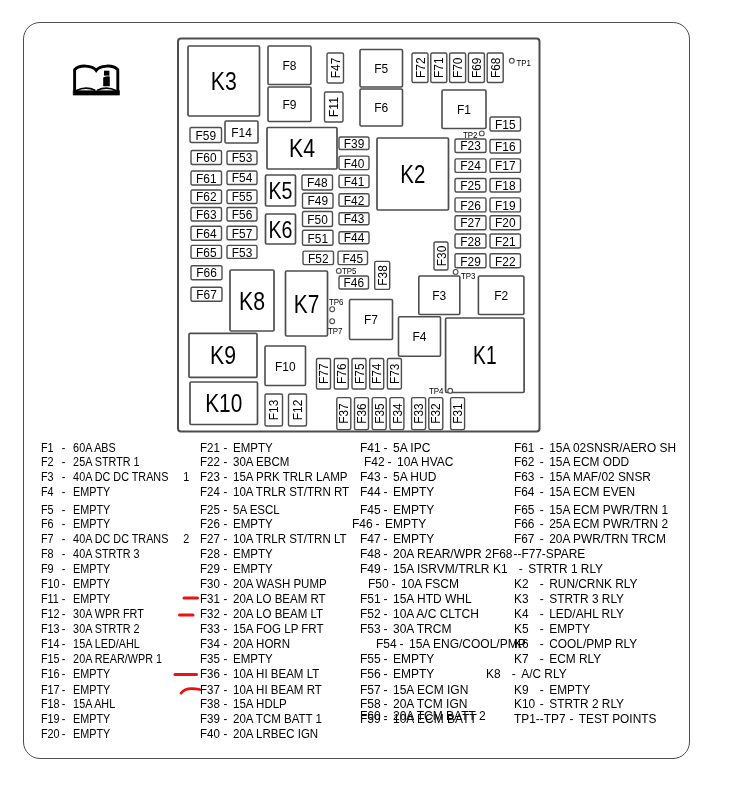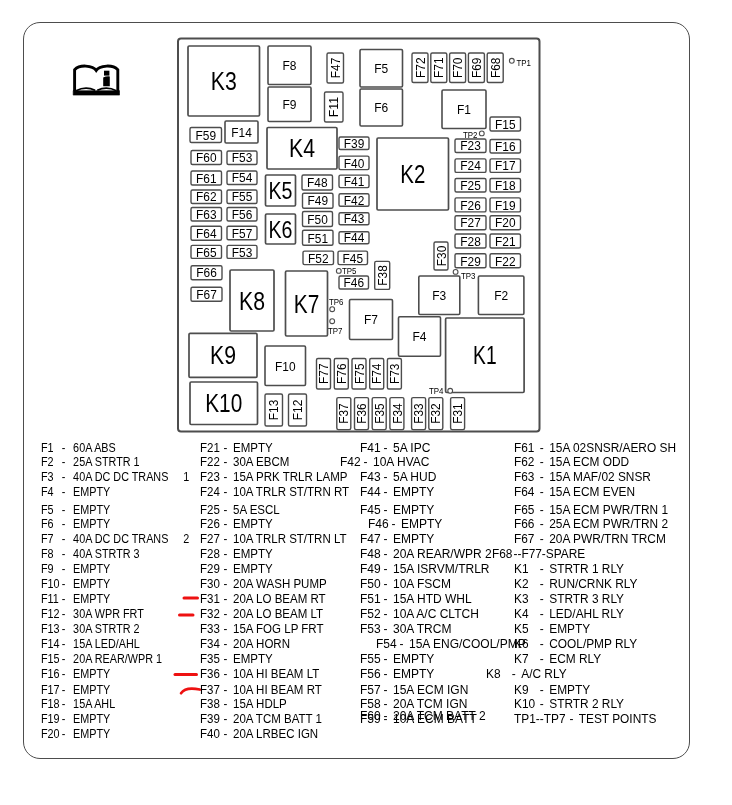--- a/index.html
+++ b/index.html
@@ -536,49 +536,49 @@
 <div class="ln" style="left:200px;top:622.4px;transform:scaleX(0.96)"><span style="display:inline-block;width:24.6px">F33</span><span style="display:inline-block;width:9.8px">-</span>15A FOG LP FRT</div>
 <div class="ln" style="left:200px;top:637.2px;transform:scaleX(0.96)"><span style="display:inline-block;width:24.6px">F34</span><span style="display:inline-block;width:9.8px">-</span>20A HORN</div>
 <div class="ln" style="left:200px;top:652.3px;transform:scaleX(0.96)"><span style="display:inline-block;width:24.6px">F35</span><span style="display:inline-block;width:9.8px">-</span>EMPTY</div>
 <div class="ln" style="left:200px;top:667.4px;transform:scaleX(0.96)"><span style="display:inline-block;width:24.6px">F36</span><span style="display:inline-block;width:9.8px">-</span>10A HI BEAM LT</div>
 <div class="ln" style="left:200px;top:682.8px;transform:scaleX(0.96)"><span style="display:inline-block;width:24.6px">F37</span><span style="display:inline-block;width:9.8px">-</span>10A HI BEAM RT</div>
 <div class="ln" style="left:200px;top:697.4px;transform:scaleX(0.96)"><span style="display:inline-block;width:24.6px">F38</span><span style="display:inline-block;width:9.8px">-</span>15A HDLP</div>
 <div class="ln" style="left:200px;top:712.1px;transform:scaleX(0.96)"><span style="display:inline-block;width:24.6px">F39</span><span style="display:inline-block;width:9.8px">-</span>20A TCM BATT 1</div>
 <div class="ln" style="left:200px;top:727.2px;transform:scaleX(0.96)"><span style="display:inline-block;width:24.6px">F40</span><span style="display:inline-block;width:9.8px">-</span>20A LRBEC IGN</div>
 
 <div class="ln" style="left:360px;top:441.1px;transform:scaleX(1.0)"><span style="display:inline-block;width:23.6px">F41</span><span style="display:inline-block;width:9.4px">-</span>5A IPC</div>
-<div class="ln" style="left:340px;top:455.3px;transform:scaleX(1.0)"><span style="display:inline-block;width:23.6px">F42</span><span style="display:inline-block;width:9.4px">-</span>10A HVAC</div>
+<div class="ln" style="left:364px;top:455.3px;transform:scaleX(1.0)"><span style="display:inline-block;width:23.6px">F42</span><span style="display:inline-block;width:9.4px">-</span>10A HVAC</div>
 <div class="ln" style="left:360px;top:470.4px;transform:scaleX(1.0)"><span style="display:inline-block;width:23.6px">F43</span><span style="display:inline-block;width:9.4px">-</span>5A HUD</div>
 <div class="ln" style="left:360px;top:485.2px;transform:scaleX(1.0)"><span style="display:inline-block;width:23.6px">F44</span><span style="display:inline-block;width:9.4px">-</span>EMPTY</div>
 <div class="ln" style="left:360px;top:502.6px;transform:scaleX(1.0)"><span style="display:inline-block;width:23.6px">F45</span><span style="display:inline-block;width:9.4px">-</span>EMPTY</div>
-<div class="ln" style="left:368px;top:517.3px;transform:scaleX(1.0)"><span style="display:inline-block;width:23.6px">F46</span><span style="display:inline-block;width:9.4px">-</span>EMPTY</div>
+<div class="ln" style="left:352px;top:517.3px;transform:scaleX(1.0)"><span style="display:inline-block;width:23.6px">F46</span><span style="display:inline-block;width:9.4px">-</span>EMPTY</div>
 <div class="ln" style="left:360px;top:531.9px;transform:scaleX(1.0)"><span style="display:inline-block;width:23.6px">F47</span><span style="display:inline-block;width:9.4px">-</span>EMPTY</div>
 <div class="ln" style="left:360px;top:547.0px;transform:scaleX(1.0)"><span style="display:inline-block;width:23.6px">F48</span><span style="display:inline-block;width:9.4px">-</span>20A REAR/WPR 2</div>
 <div class="ln" style="left:360px;top:561.9px;transform:scaleX(1.0)"><span style="display:inline-block;width:23.6px">F49</span><span style="display:inline-block;width:9.4px">-</span>15A ISRVM/TRLR</div>
-<div class="ln" style="left:360px;top:577.0px;transform:scaleX(1.0)"><span style="display:inline-block;width:23.6px">F50</span><span style="display:inline-block;width:9.4px">-</span>10A FSCM</div>
+<div class="ln" style="left:368px;top:577.0px;transform:scaleX(1.0)"><span style="display:inline-block;width:23.6px">F50</span><span style="display:inline-block;width:9.4px">-</span>10A FSCM</div>
 <div class="ln" style="left:360px;top:592.2px;transform:scaleX(1.0)"><span style="display:inline-block;width:23.6px">F51</span><span style="display:inline-block;width:9.4px">-</span>15A HTD WHL</div>
 <div class="ln" style="left:360px;top:607.3px;transform:scaleX(1.0)"><span style="display:inline-block;width:23.6px">F52</span><span style="display:inline-block;width:9.4px">-</span>10A A/C CLTCH</div>
 <div class="ln" style="left:360px;top:622.4px;transform:scaleX(1.0)"><span style="display:inline-block;width:23.6px">F53</span><span style="display:inline-block;width:9.4px">-</span>30A TRCM</div>
 <div class="ln" style="left:376px;top:637.2px;transform:scaleX(1.0)"><span style="display:inline-block;width:23.6px">F54</span><span style="display:inline-block;width:9.4px">-</span>15A ENG/COOL/PMP</div>
 <div class="ln" style="left:360px;top:652.3px;transform:scaleX(1.0)"><span style="display:inline-block;width:23.6px">F55</span><span style="display:inline-block;width:9.4px">-</span>EMPTY</div>
 <div class="ln" style="left:360px;top:667.4px;transform:scaleX(1.0)"><span style="display:inline-block;width:23.6px">F56</span><span style="display:inline-block;width:9.4px">-</span>EMPTY</div>
 <div class="ln" style="left:360px;top:682.8px;transform:scaleX(1.0)"><span style="display:inline-block;width:23.6px">F57</span><span style="display:inline-block;width:9.4px">-</span>15A ECM IGN</div>
 <div class="ln" style="left:360px;top:697.4px;transform:scaleX(1.0)"><span style="display:inline-block;width:23.6px">F58</span><span style="display:inline-block;width:9.4px">-</span>20A TCM IGN</div>
 <div class="ln" style="left:360px;top:712.1px;transform:scaleX(1.0)"><span style="display:inline-block;width:23.6px">F59</span><span style="display:inline-block;width:9.4px">-</span>10A ECM BATT</div>
 <div class="ln" style="left:360px;top:709px;transform:scaleX(1.0)"><span style="display:inline-block;width:23.6px">F60</span><span style="display:inline-block;width:9.4px">-</span>20A TCM BATT 2</div>
 
 <div class="ln" style="left:514px;top:441.1px;transform:scaleX(0.99)"><span style="display:inline-block;width:25.9px">F61</span><span style="display:inline-block;width:9.7px">-</span>15A 02SNSR/AERO SH</div>
 <div class="ln" style="left:514px;top:455.3px;transform:scaleX(0.99)"><span style="display:inline-block;width:25.9px">F62</span><span style="display:inline-block;width:9.7px">-</span>15A ECM ODD</div>
 <div class="ln" style="left:514px;top:470.4px;transform:scaleX(0.99)"><span style="display:inline-block;width:25.9px">F63</span><span style="display:inline-block;width:9.7px">-</span>15A MAF/02 SNSR</div>
 <div class="ln" style="left:514px;top:485.2px;transform:scaleX(0.99)"><span style="display:inline-block;width:25.9px">F64</span><span style="display:inline-block;width:9.7px">-</span>15A ECM EVEN</div>
 <div class="ln" style="left:514px;top:502.6px;transform:scaleX(0.99)"><span style="display:inline-block;width:25.9px">F65</span><span style="display:inline-block;width:9.7px">-</span>15A ECM PWR/TRN 1</div>
 <div class="ln" style="left:514px;top:517.3px;transform:scaleX(0.99)"><span style="display:inline-block;width:25.9px">F66</span><span style="display:inline-block;width:9.7px">-</span>25A ECM PWR/TRN 2</div>
 <div class="ln" style="left:514px;top:531.9px;transform:scaleX(0.99)"><span style="display:inline-block;width:25.9px">F67</span><span style="display:inline-block;width:9.7px">-</span>20A PWR/TRN TRCM</div>
 <div class="ln" style="left:492px;top:547.0px;transform:scaleX(0.99)"><span style="display:inline-block;width:21.7px">F68</span>--F77-SPARE</div>
-<div class="ln" style="left:514px;top:561.9px;transform:scaleX(0.99)"><span style="display:inline-block;width:25.9px">K1</span><span style="display:inline-block;width:9.7px">-</span>STRTR 1 RLY</div>
+<div class="ln" style="left:493px;top:561.9px;transform:scaleX(0.99)"><span style="display:inline-block;width:25.9px">K1</span><span style="display:inline-block;width:9.7px">-</span>STRTR 1 RLY</div>
 <div class="ln" style="left:514px;top:577.0px;transform:scaleX(0.99)"><span style="display:inline-block;width:25.9px">K2</span><span style="display:inline-block;width:9.7px">-</span>RUN/CRNK RLY</div>
 <div class="ln" style="left:514px;top:592.2px;transform:scaleX(0.99)"><span style="display:inline-block;width:25.9px">K3</span><span style="display:inline-block;width:9.7px">-</span>STRTR 3 RLY</div>
 <div class="ln" style="left:514px;top:607.3px;transform:scaleX(0.99)"><span style="display:inline-block;width:25.9px">K4</span><span style="display:inline-block;width:9.7px">-</span>LED/AHL RLY</div>
 <div class="ln" style="left:514px;top:622.4px;transform:scaleX(0.99)"><span style="display:inline-block;width:25.9px">K5</span><span style="display:inline-block;width:9.7px">-</span>EMPTY</div>
 <div class="ln" style="left:514px;top:637.2px;transform:scaleX(0.99)"><span style="display:inline-block;width:25.9px">K6</span><span style="display:inline-block;width:9.7px">-</span>COOL/PMP RLY</div>
 <div class="ln" style="left:514px;top:652.3px;transform:scaleX(0.99)"><span style="display:inline-block;width:25.9px">K7</span><span style="display:inline-block;width:9.7px">-</span>ECM RLY</div>
 <div class="ln" style="left:486px;top:667.4px;transform:scaleX(0.99)"><span style="display:inline-block;width:25.9px">K8</span><span style="display:inline-block;width:9.7px">-</span>A/C RLY</div>
 <div class="ln" style="left:514px;top:682.8px;transform:scaleX(0.99)"><span style="display:inline-block;width:25.9px">K9</span><span style="display:inline-block;width:9.7px">-</span>EMPTY</div>
 <div class="ln" style="left:514px;top:697.4px;transform:scaleX(0.99)"><span style="display:inline-block;width:25.9px">K10</span><span style="display:inline-block;width:9.7px">-</span>STRTR 2 RLY</div>
 <div class="ln" style="left:514px;top:712.1px;transform:scaleX(0.99)"><span style="display:inline-block;width:56px">TP1--TP7</span><span style="display:inline-block;width:9.4px">-</span>TEST POINTS</div>

